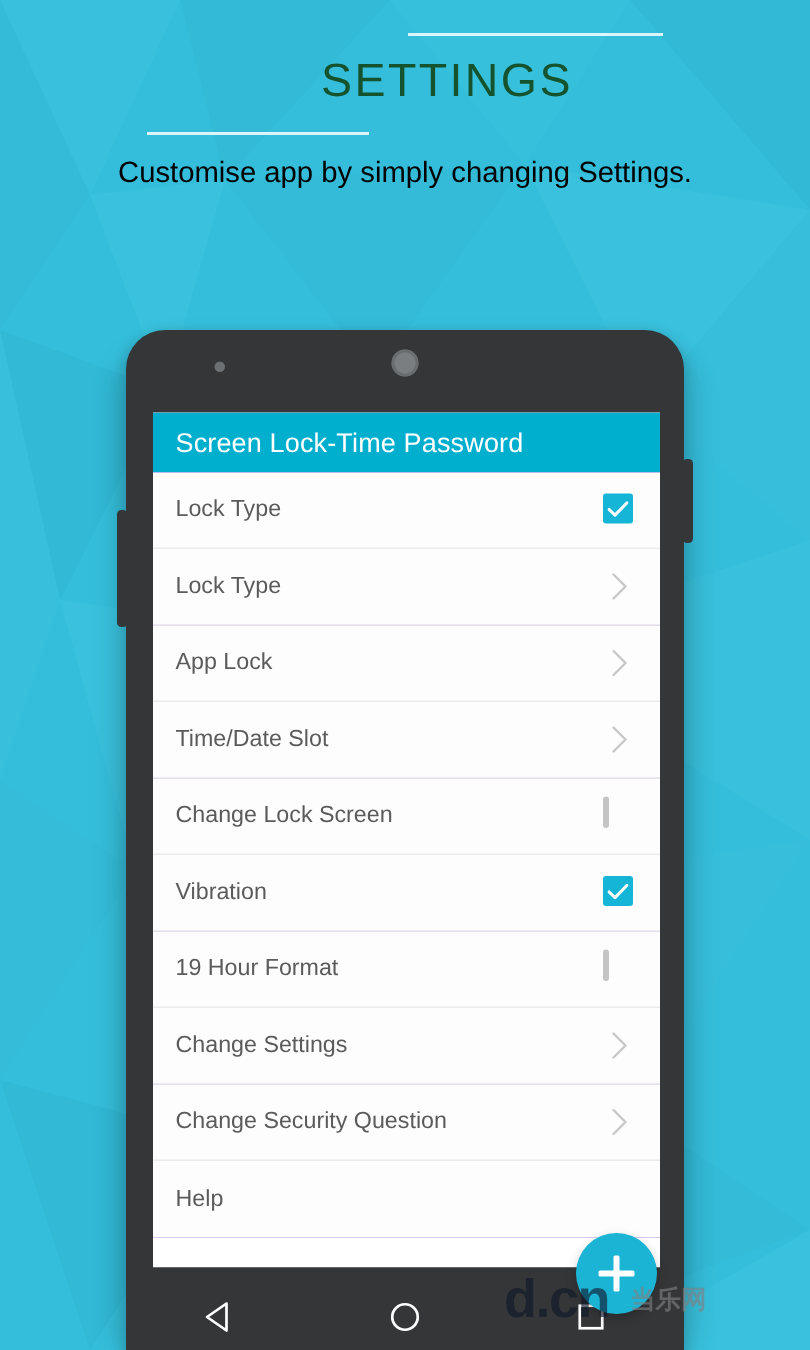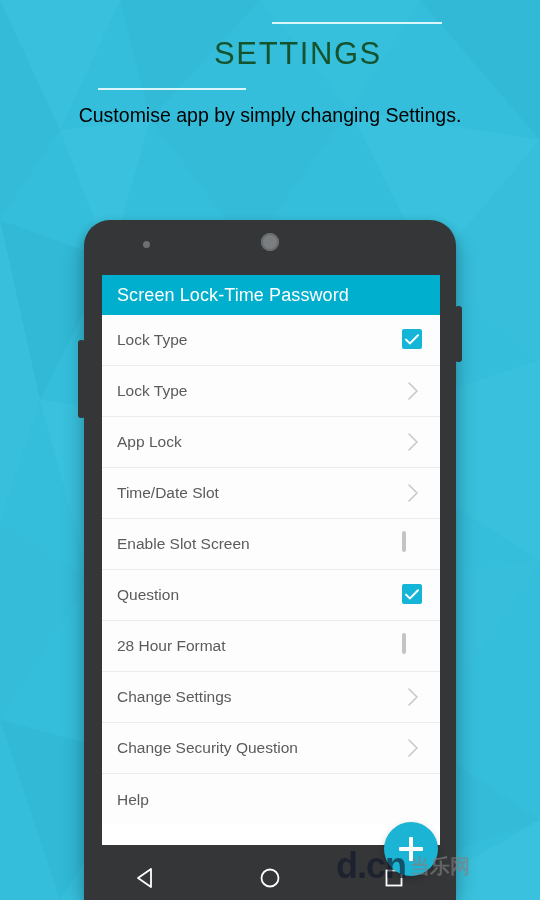--- a/index.html
+++ b/index.html
@@ -230,24 +230,24 @@
     pointer-events: none;
   }
   .wm-latin {
     font-size: 36px;
     font-weight: 700;
     color: #0f172a;
     letter-spacing: -1px;
     line-height: 1;
   }
   .wm-cn {
-    font-size: 20px;
+    font-size: 17px;
     font-weight: 700;
     color: #7f8183;
-    margin-left: 4px;
+    margin-left: 14px;
     line-height: 1;
   }
 </style>
 </head>
 <body>
 
 <div id="app">
 
   <svg id="bg-poly" viewBox="0 0 540 900" preserveAspectRatio="none">
     <rect width="540" height="900" fill="#35bedb"></rect>
@@ -333,39 +333,39 @@
         <div class="row">
           <span class="row-label">Time/Date Slot</span>
           <span class="ctl">
             <svg class="chev" width="22" height="22" viewBox="0 0 22 22">
                 <path d="M7 3 L15 11 L7 19" fill="none" stroke="#c8c8c8" stroke-width="1.6" stroke-linecap="round" stroke-linejoin="round"></path>
               </svg>
           </span>
         </div>
 
         <div class="row">
-          <span class="row-label">Enable Slot Screen</span>
+          <span class="row-label">Change Lock Screen</span>
           <span class="ctl">
             <span class="cb-off"></span>
           </span>
         </div>
 
         <div class="row">
-          <span class="row-label">Question</span>
+          <span class="row-label">Vibration</span>
           <span class="ctl">
             <span class="cb-on">
               <svg width="14" height="11" viewBox="0 0 14 11">
                   <path d="M1 5.6 L5 9.4 L13 1.2" fill="none" stroke="#ffffff" stroke-width="2" stroke-linecap="round" stroke-linejoin="round"></path>
                 </svg>
             </span>
           </span>
         </div>
 
         <div class="row">
-          <span class="row-label">28 Hour Format</span>
+          <span class="row-label">19 Hour Format</span>
           <span class="ctl">
             <span class="cb-off"></span>
           </span>
         </div>
 
         <div class="row">
           <span class="row-label">Change Settings</span>
           <span class="ctl">
             <svg class="chev" width="22" height="22" viewBox="0 0 22 22">
                 <path d="M7 3 L15 11 L7 19" fill="none" stroke="#c8c8c8" stroke-width="1.6" stroke-linecap="round" stroke-linejoin="round"></path>

